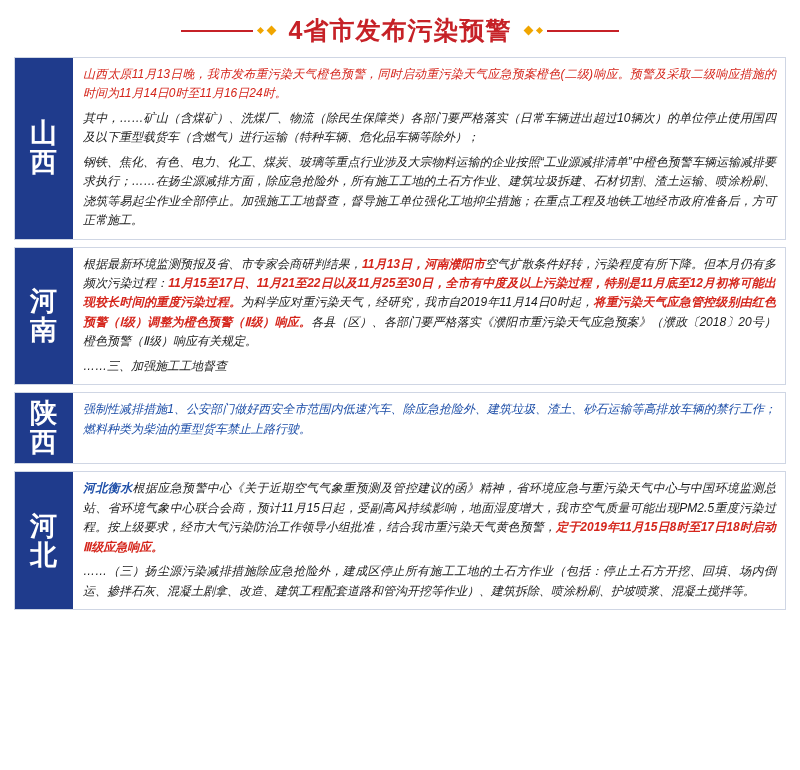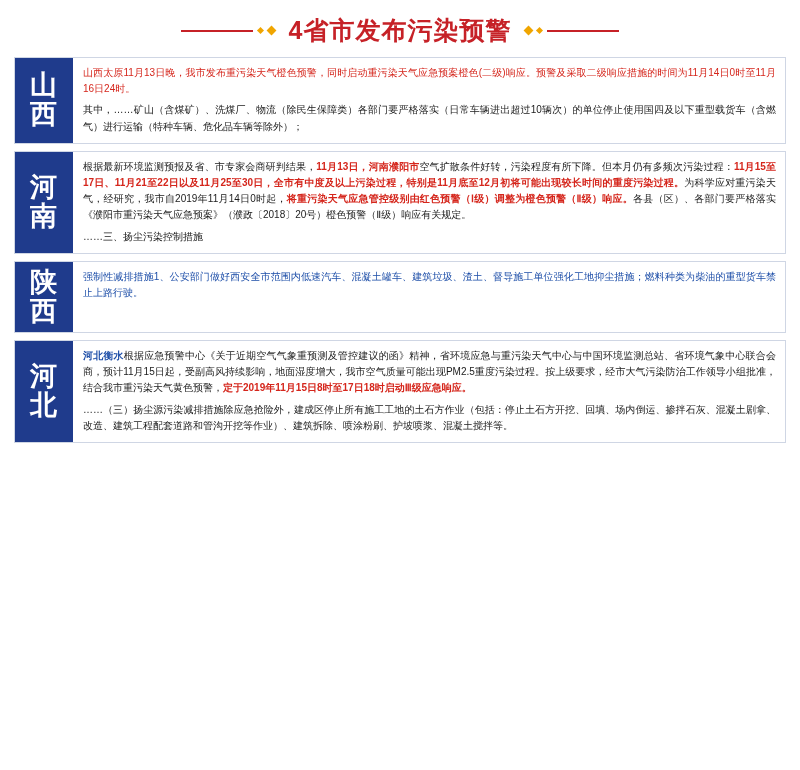--- a/index.html
+++ b/index.html
@@ -81,24 +81,25 @@
     align-items: center;
     justify-content: center;
     text-align: center;
     letter-spacing: 1px;
     padding: 6px 0;
   }
   .prov span { display: block; }
   .body {
     flex: 1;
     padding: 7px 9px 8px 10px;
-    font-size: 10px;
+    font-size: 12px;
     line-height: 1.62;
     color: #1b1b1b;
     text-align: justify;
+    font-style: italic;
   }
   .body p { margin: 0 0 5px 0; }
   .body p:last-child { margin-bottom: 0; }
   .red { color: #d5261c; }
   .blue { color: #1d4ea8; }
   .bold { font-weight: bold; margin-top: 28px; }
 </style>
 </head>
 <body>
 
@@ -122,43 +123,44 @@
       <div class="section">
         <div class="prov">
           <div>
             <span>山</span>
             <span>西</span>
           </div>
         </div>
         <div class="body">
           <p><span class="red">山西太原11月13日晚，我市发布重污染天气橙色预警，同时启动重污染天气应急预案橙色(二级)响应。预警及采取二级响应措施的时间为11月14日0时至11月16日24时。</span></p>
           <p><span class="">其中，……矿山（含煤矿）、洗煤厂、物流（除民生保障类）各部门要严格落实（日常车辆进出超过10辆次）的单位停止使用国四及以下重型载货车（含燃气）进行运输（特种车辆、危化品车辆等除外）；</span></p>
+          <p><span class="">钢铁、焦化、有色、电力、化工、煤炭、玻璃等重点行业涉及大宗物料运输的企业按照“工业源减排清单”中橙色预警车辆运输减排要求执行；……在扬尘源减排方面，除应急抢险外，所有施工工地的土石方作业、建筑垃圾拆建、石材切割、渣土运输、喷涂粉刷、浇筑等易起尘作业全部停止。加强施工工地督查，督导施工单位强化工地抑尘措施；在重点工程及地铁工地经市政府准备后，方可正常施工。</span></p>
         </div>
       </div>
       <div class="section">
         <div class="prov">
           <div>
             <span>河</span>
             <span>南</span>
           </div>
         </div>
         <div class="body">
           <p><span class="">根据最新环境监测预报及省、市专家会商研判结果，</span><span class="red bold">11月13日，河南濮阳市</span><span class="">空气扩散条件好转，污染程度有所下降。但本月仍有多频次污染过程：</span><span class="red bold">11月15至17日、11月21至22日以及11月25至30日，全市有中度及以上污染过程，特别是11月底至12月初将可能出现较长时间的重度污染过程。</span><span class="">为科学应对重污染天气，经研究，我市自2019年11月14日0时起，</span><span class="red bold">将重污染天气应急管控级别由红色预警（Ⅰ级）调整为橙色预警（Ⅱ级）响应。</span><span class="">各县（区）、各部门要严格落实《濮阳市重污染天气应急预案》（濮政〔2018〕20号）橙色预警（Ⅱ级）响应有关规定。</span></p>
-          <p><span class="">……三、扬尘污染控制措施</span></p>
+          <p><span class="">……三、加强施工工地督查</span></p>
         </div>
       </div>
       <div class="section">
         <div class="prov">
           <div>
             <span>陕</span>
             <span>西</span>
           </div>
         </div>
         <div class="body">
-          <p><span class="blue">强制性减排措施1、公安部门做好西安全市范围内低速汽车、混凝土罐车、建筑垃圾、渣土、督导施工单位强化工地抑尘措施；燃料种类为柴油的重型货车禁止上路行驶。</span></p>
+          <p><span class="blue">强制性减排措施1、公安部门做好西安全市范围内低速汽车、除应急抢险外、建筑垃圾、渣土、砂石运输等高排放车辆的禁行工作；燃料种类为柴油的重型货车禁止上路行驶。</span></p>
         </div>
       </div>
       <div class="section">
         <div class="prov">
           <div>
             <span>河</span>
             <span>北</span>
           </div>
         </div>
         <div class="body">

